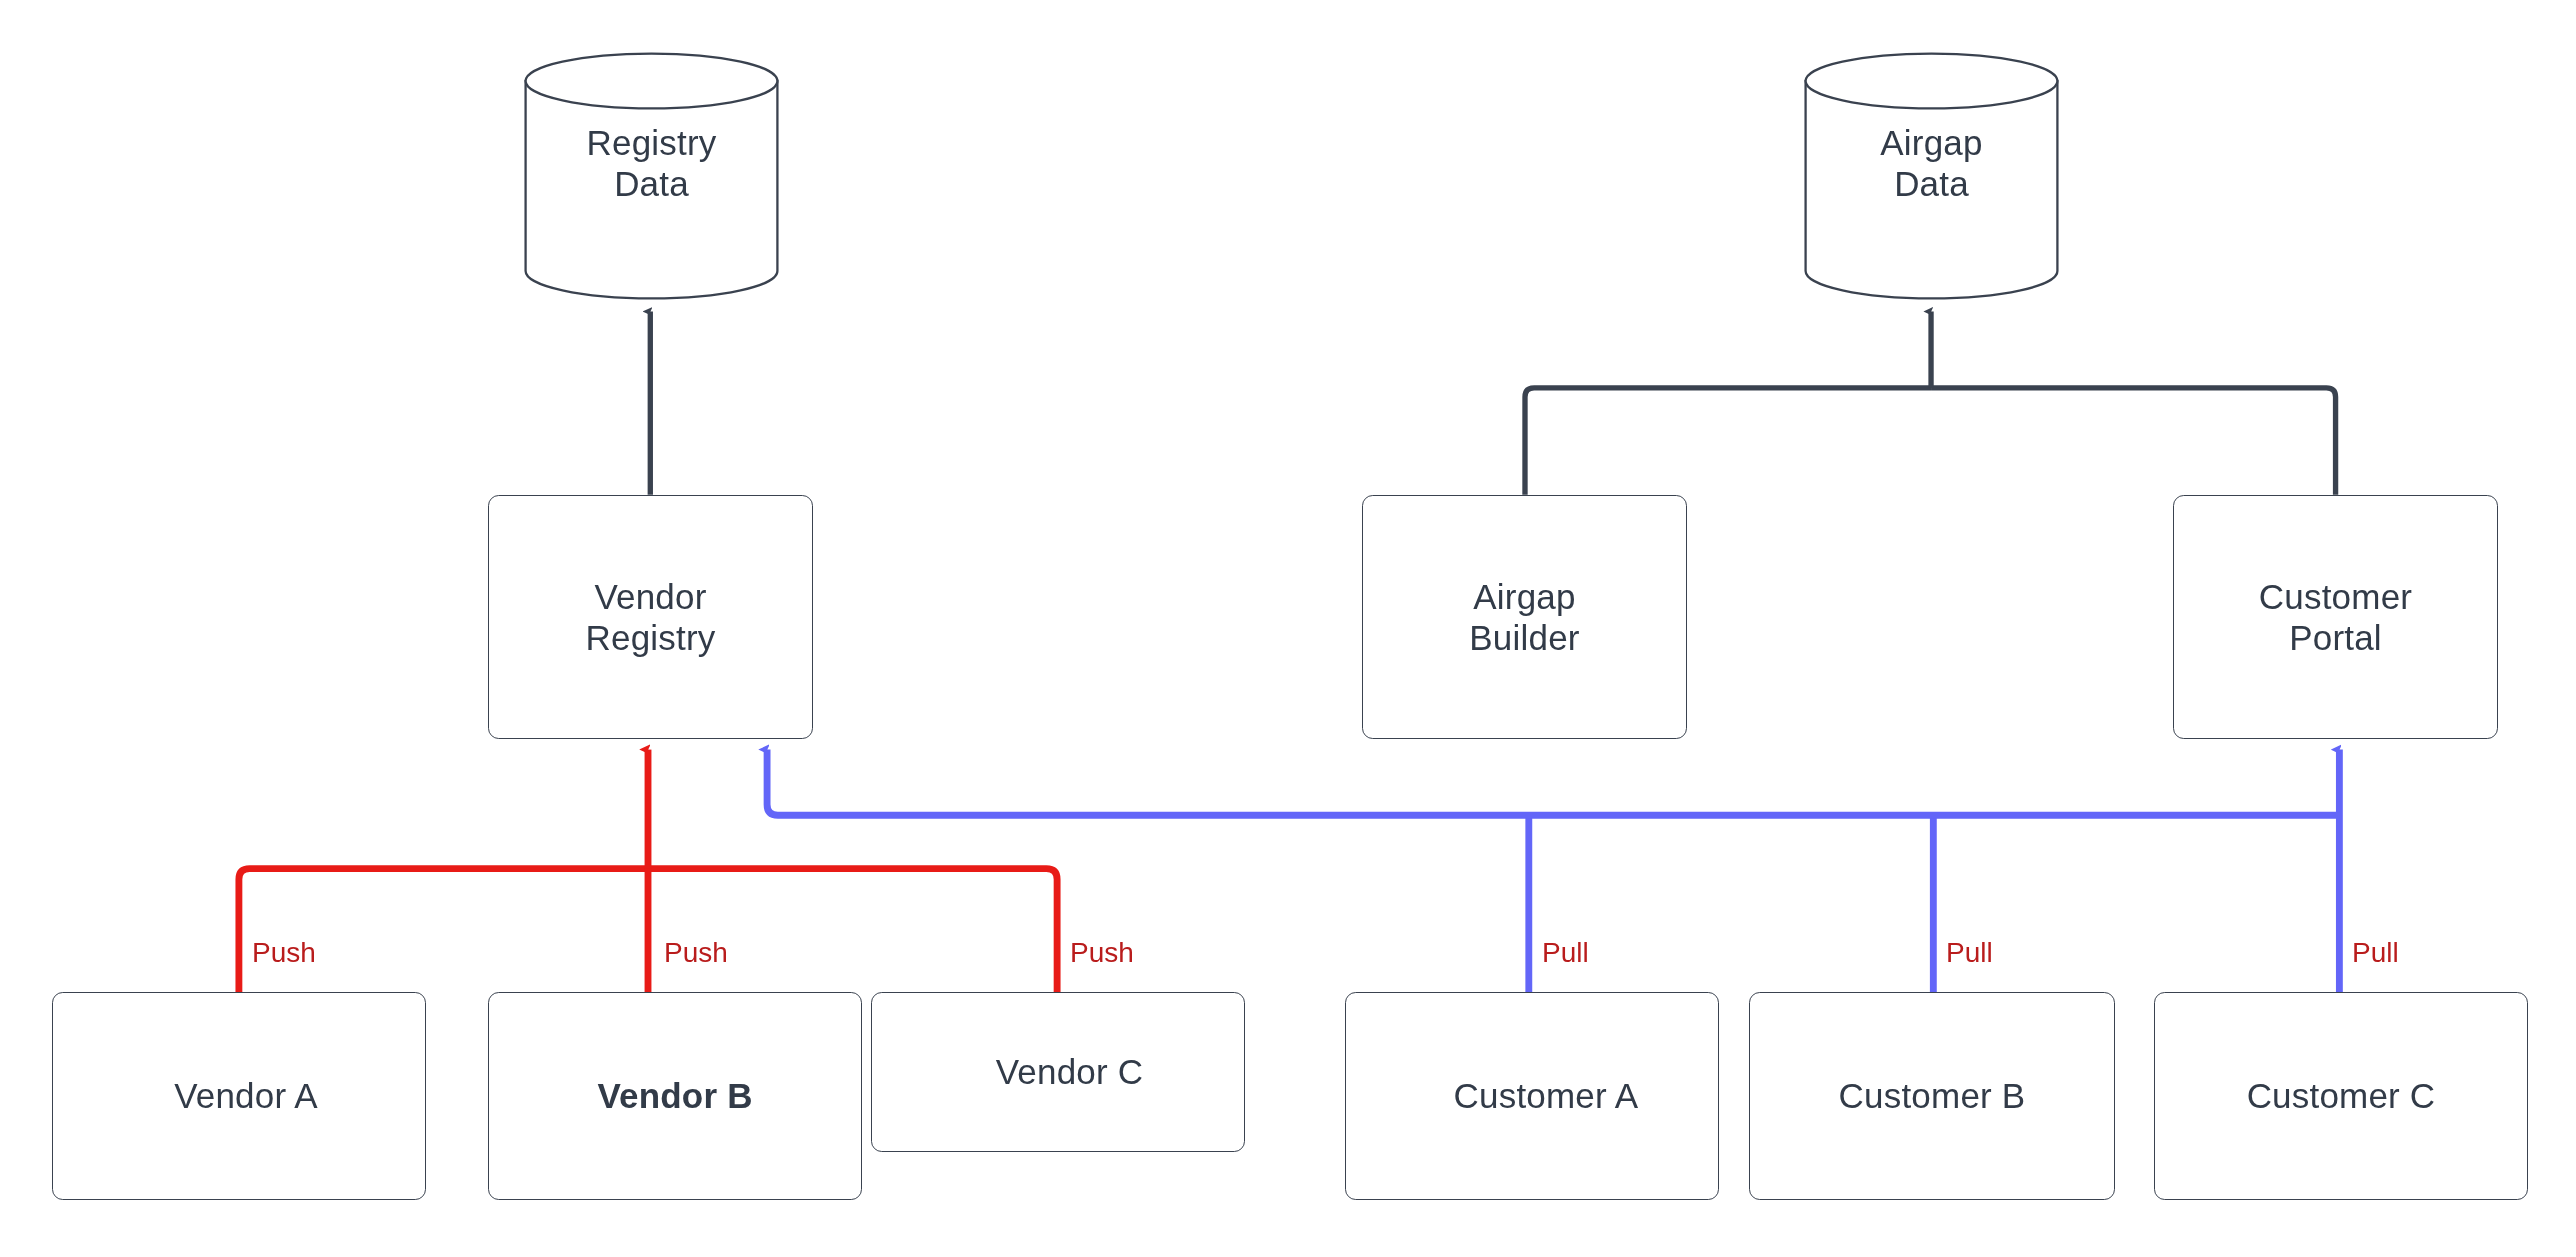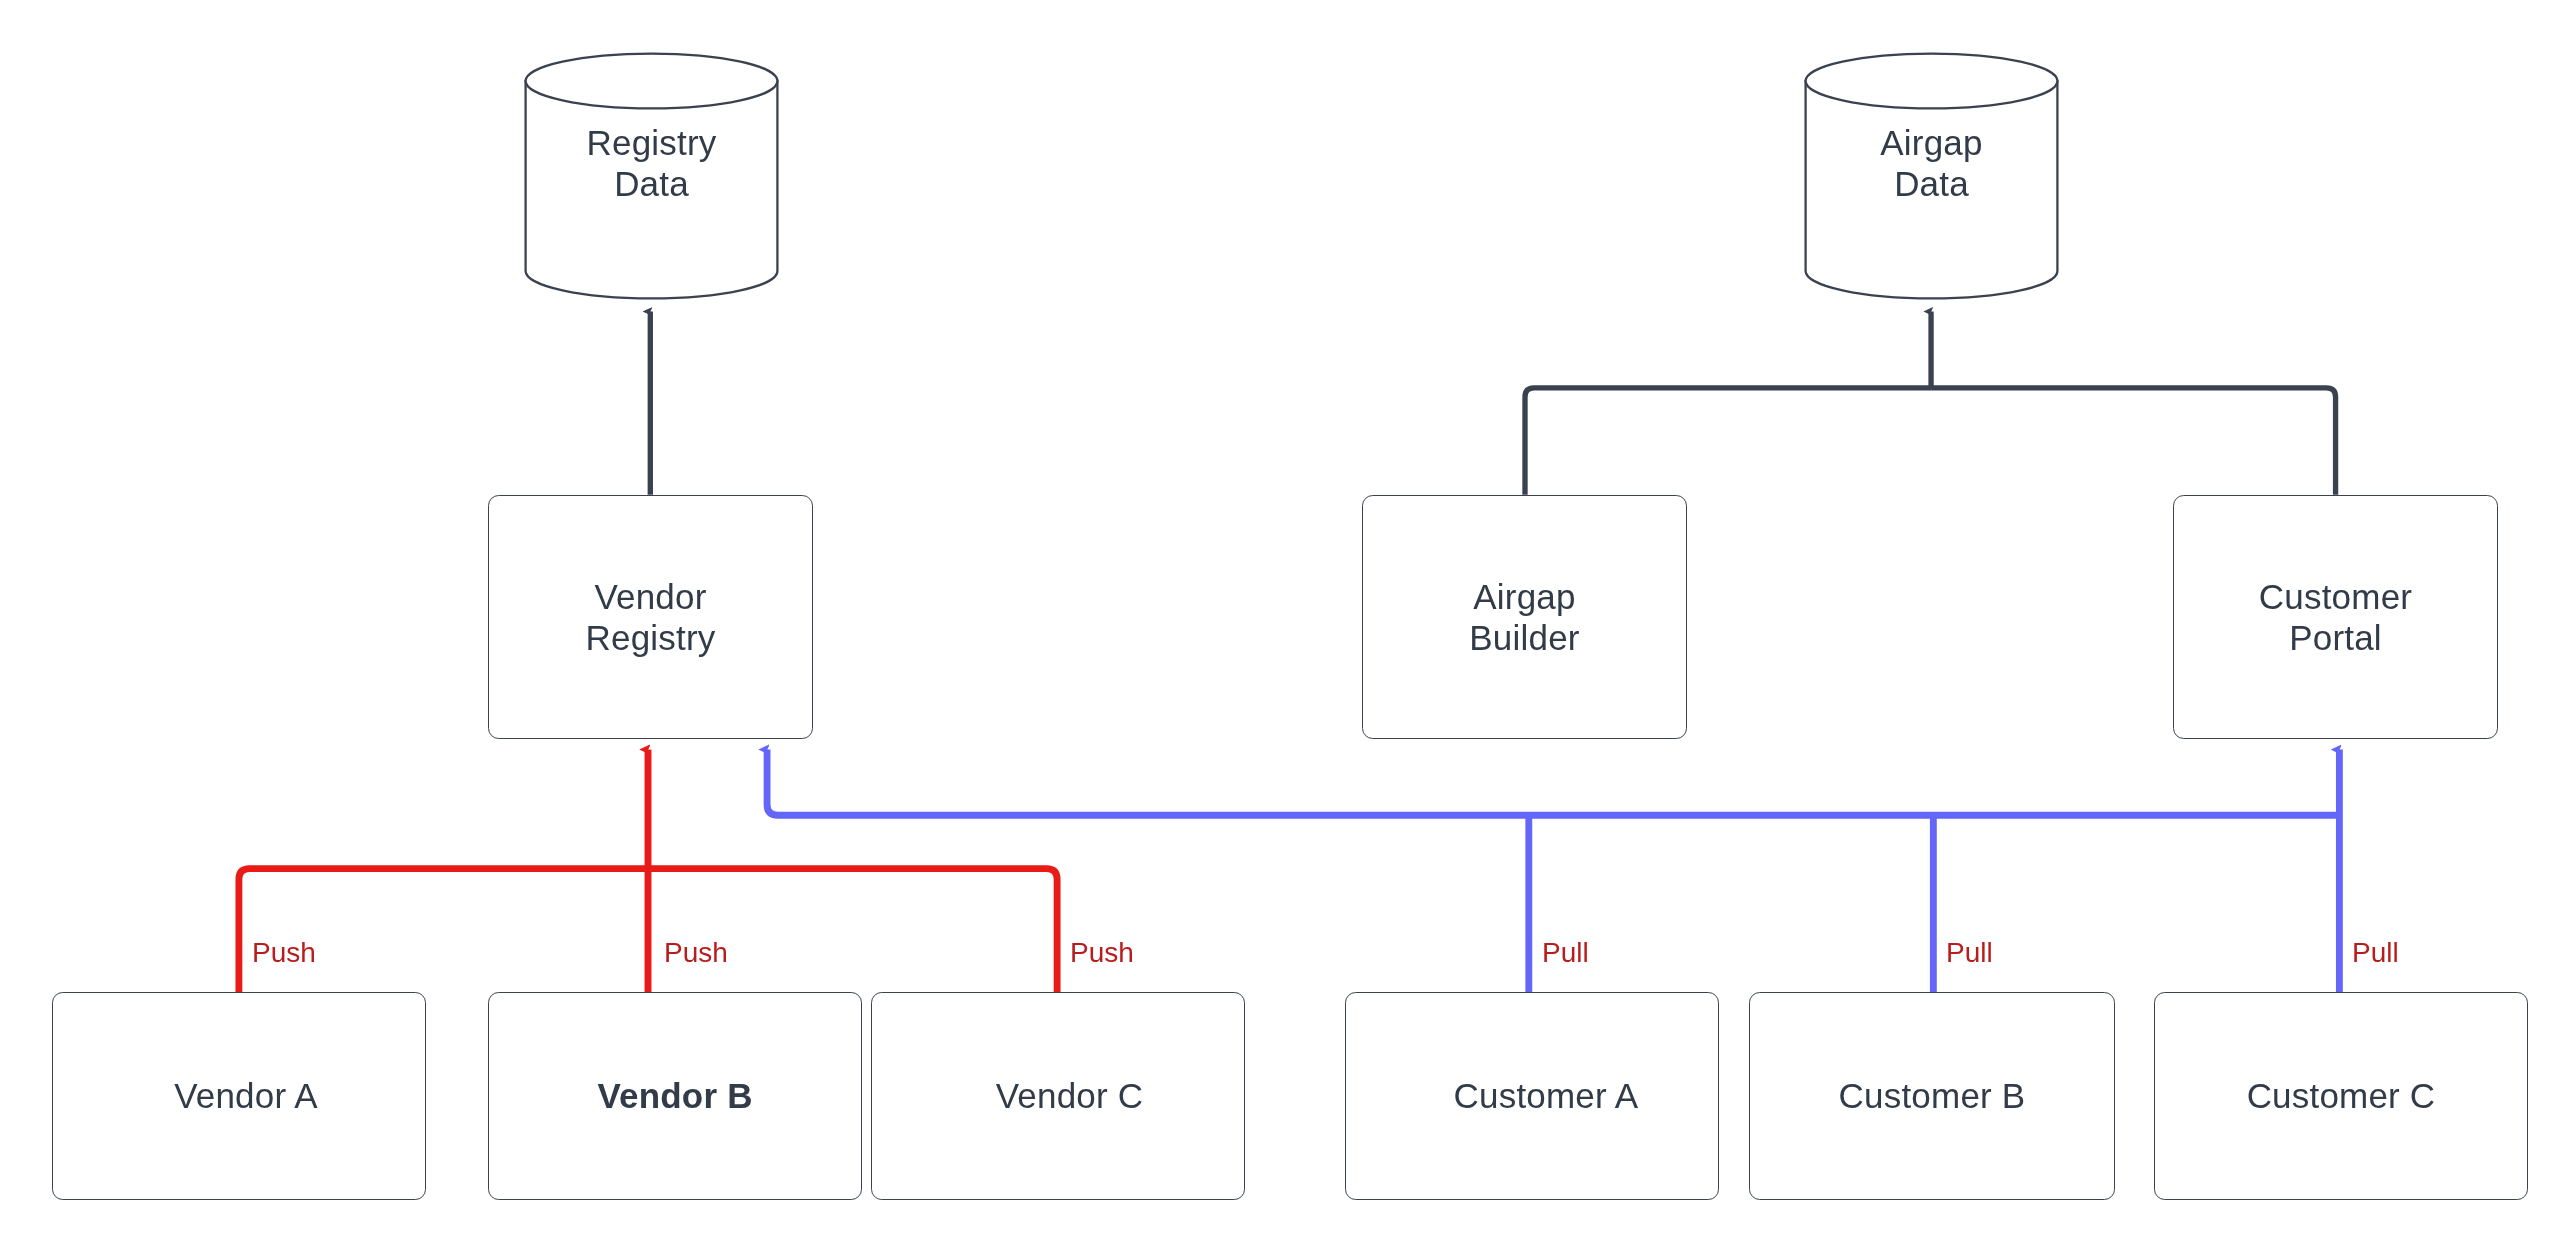--- a/index.html
+++ b/index.html
@@ -153,21 +153,21 @@
     <div>Customer</div>
     <div>Portal</div>
   </div>
 
   <div class="node box" style="left:52px; top:992px; width:374px; height:208px;padding-left:14px;">
     <span>Vendor A</span>
   </div>
   <div class="node box" style="left:488px; top:992px; width:374px; height:208px;font-weight:bold;">
     <span>Vendor B</span>
   </div>
-  <div class="node box" style="left:871px; top:992px; width:374px; height:208px;padding-left:23px;">
+  <div class="node box" style="left:871px; top:992px; width:374px; height:160px;padding-left:23px;">
     <span>Vendor C</span>
   </div>
 
   <div class="node box" style="left:1345px; top:992px; width:374px; height:208px;padding-left:28px;">
     <span>Customer A</span>
   </div>
   <div class="node box" style="left:1749px; top:992px; width:366px; height:208px;">
     <span>Customer B</span>
   </div>
   <div class="node box" style="left:2154px; top:992px; width:374px; height:208px;">

